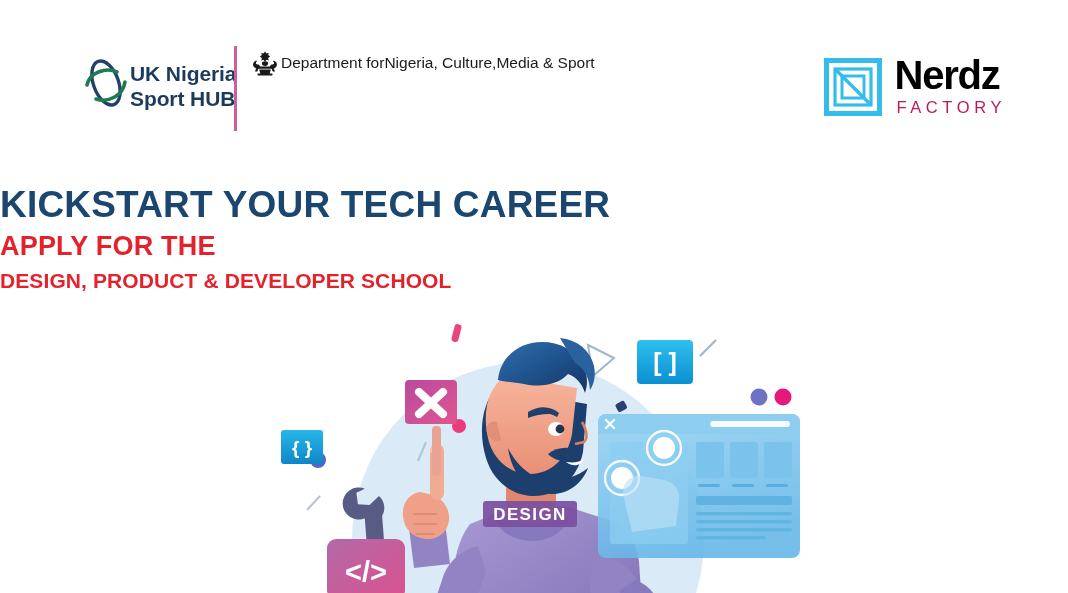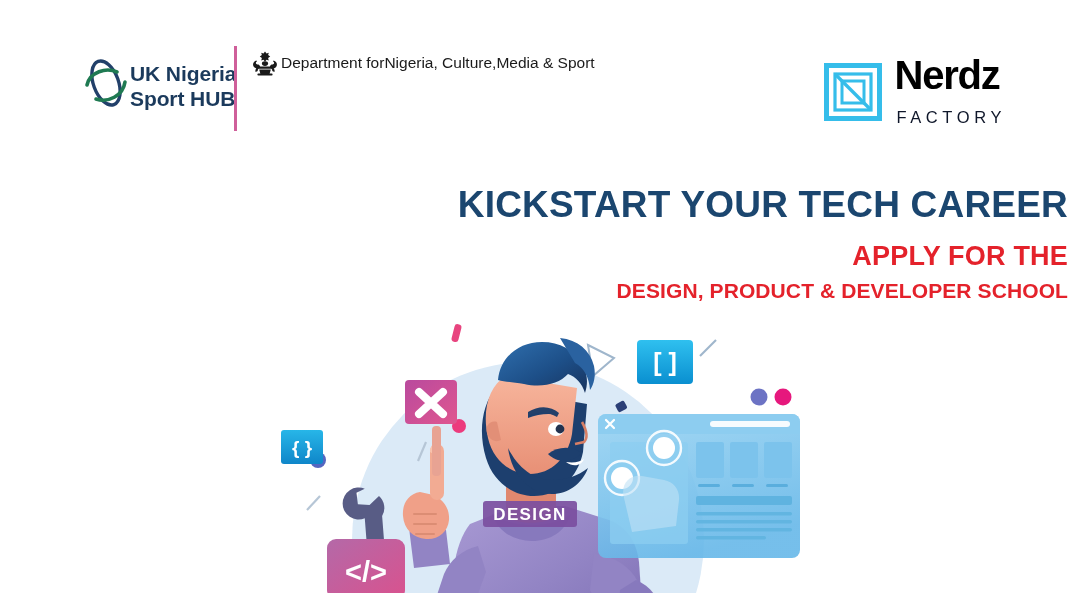--- a/index.html
+++ b/index.html
@@ -99,68 +99,68 @@
   .nerdz-lockup {
     position: absolute;
     right: 62px;
     top: 10px;
     display: flex;
     align-items: center;
   }
 
   .nerdz-mark { width: 58px; height: 58px; flex: 0 0 58px; margin-right: 12px; }
 
-  .nerdz-words { display: flex; flex-direction: column; gap: 10px; }
+  .nerdz-words { display: flex; flex-direction: column; }
 
   .nerdz-name {
     font-family: "Liberation Sans", sans-serif;
     font-size: 40px;
     font-weight: 700;
     color: #000000;
     line-height: 0.98;
     letter-spacing: -1.2px;
   }
 
   .nerdz-sub {
     font-family: "Liberation Sans", sans-serif;
     font-size: 16.5px;
     font-weight: 400;
-    color: #0f172a;
+    color: #be185d;
     letter-spacing: 4.6px;
     margin-top: 3px;
     margin-left: 2px;
   }
 
   
   .headlines {
     position: absolute;
     top: 184px;
     left: 0;
     width: 1068px;
-    text-align: right;
+    text-align: left;
   }
 
   .h-main {
     font-family: "Liberation Sans", sans-serif;
     font-size: 37px;
     font-weight: 700;
     color: #1b466f;
     letter-spacing: 0.2px;
     line-height: 1.16;
     white-space: nowrap;
   }
 
   .h-sub {
     font-family: "Liberation Sans", sans-serif;
     font-size: 27px;
     font-weight: 700;
     color: #e4222b;
     letter-spacing: 0.2px;
     line-height: 1.18;
-    margin-top: 14px;
+    margin-top: 4px;
     white-space: nowrap;
   }
 
   .h-sub2 {
     font-family: "Liberation Sans", sans-serif;
     font-size: 21px;
     font-weight: 700;
     color: #e4222b;
     letter-spacing: 0.1px;
     line-height: 1.18;

